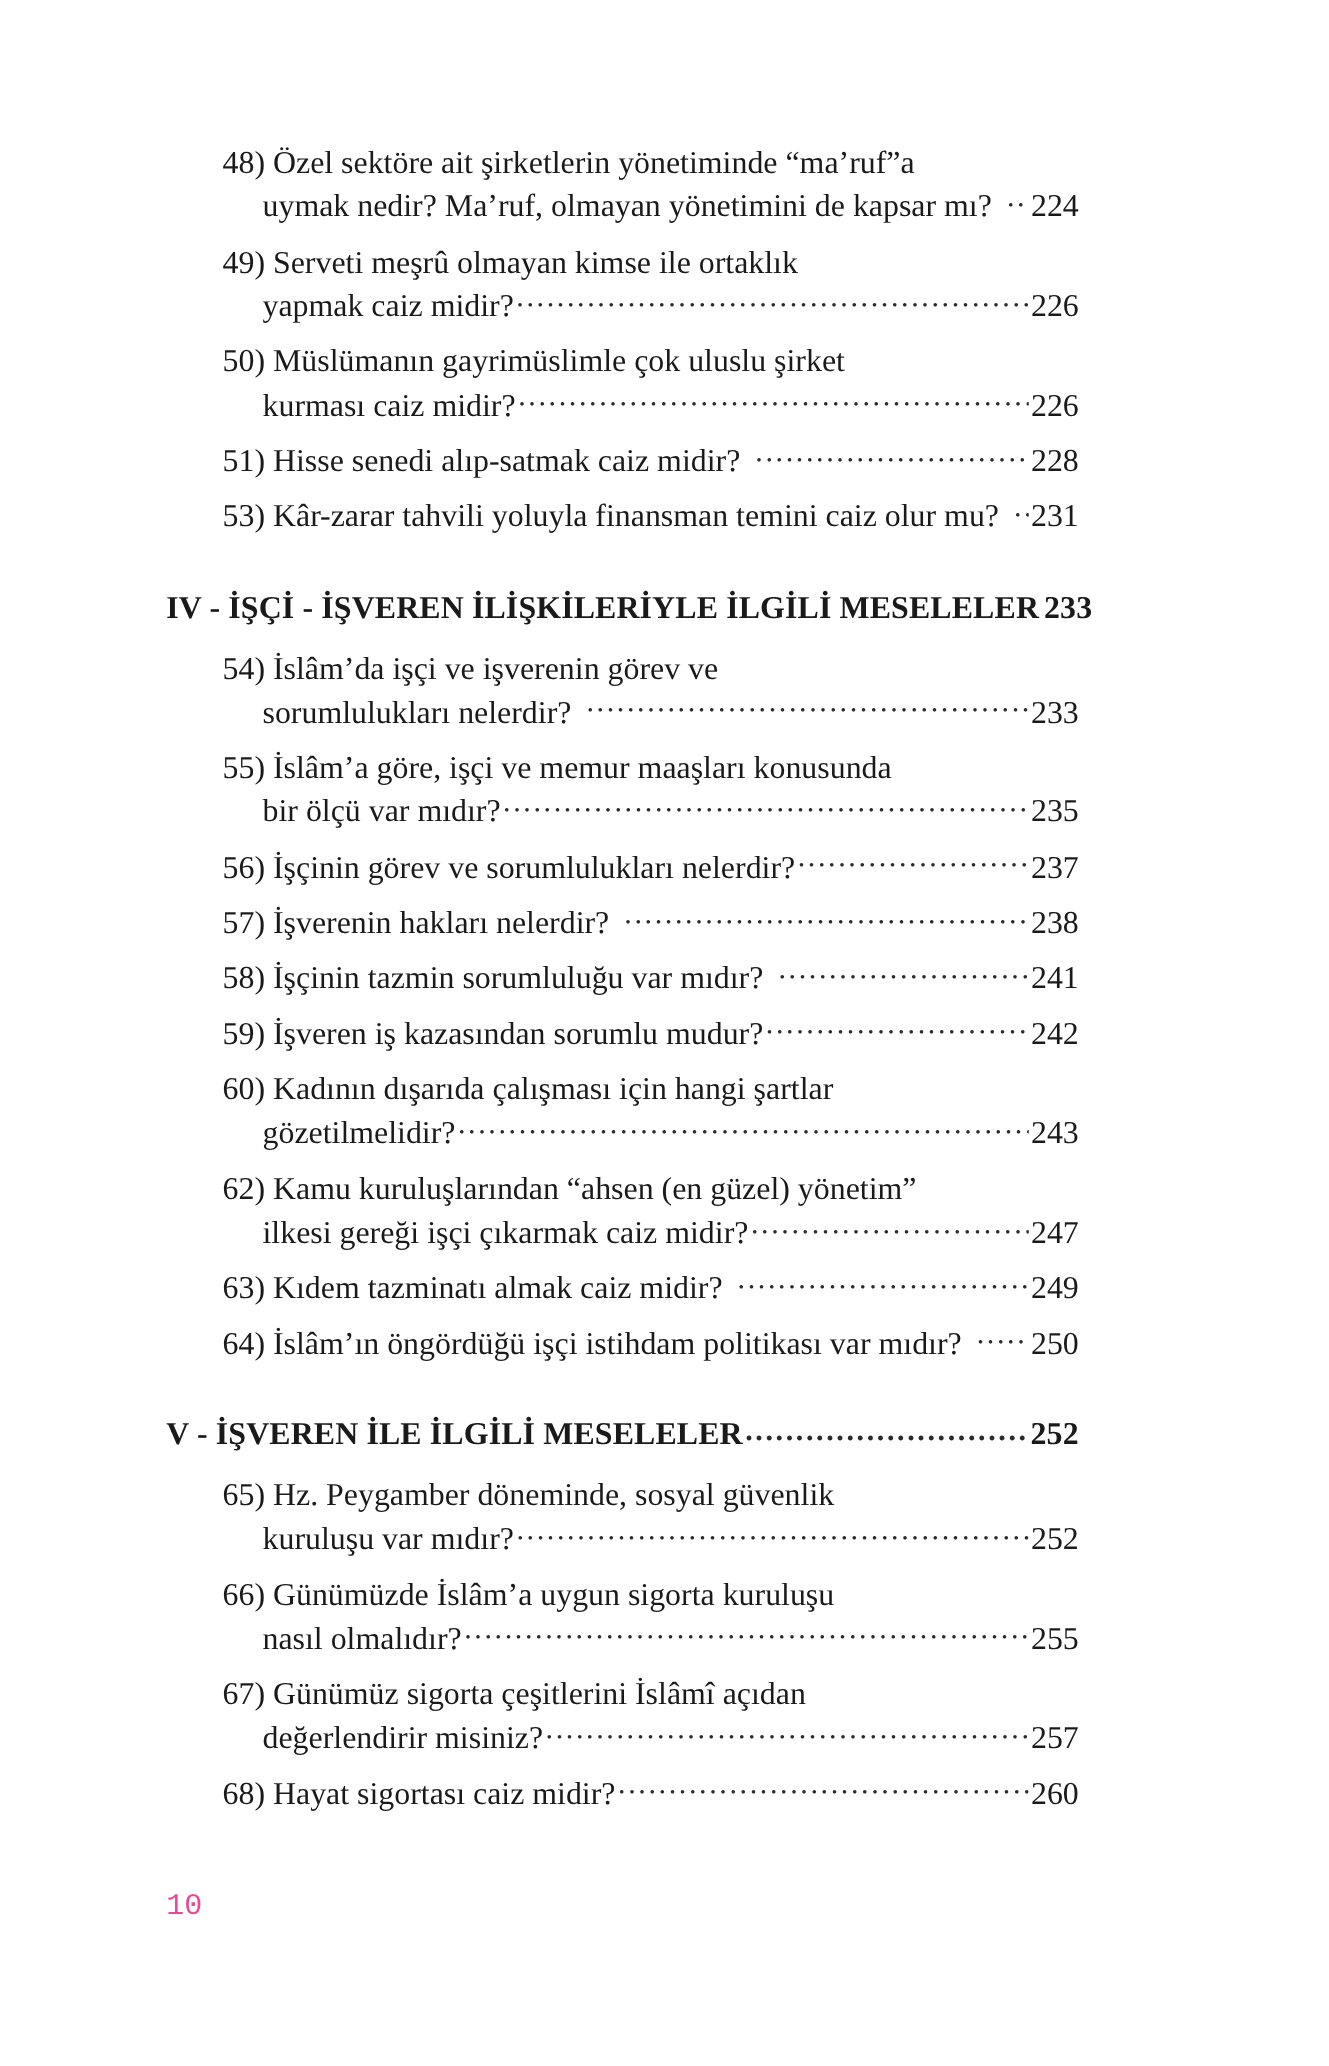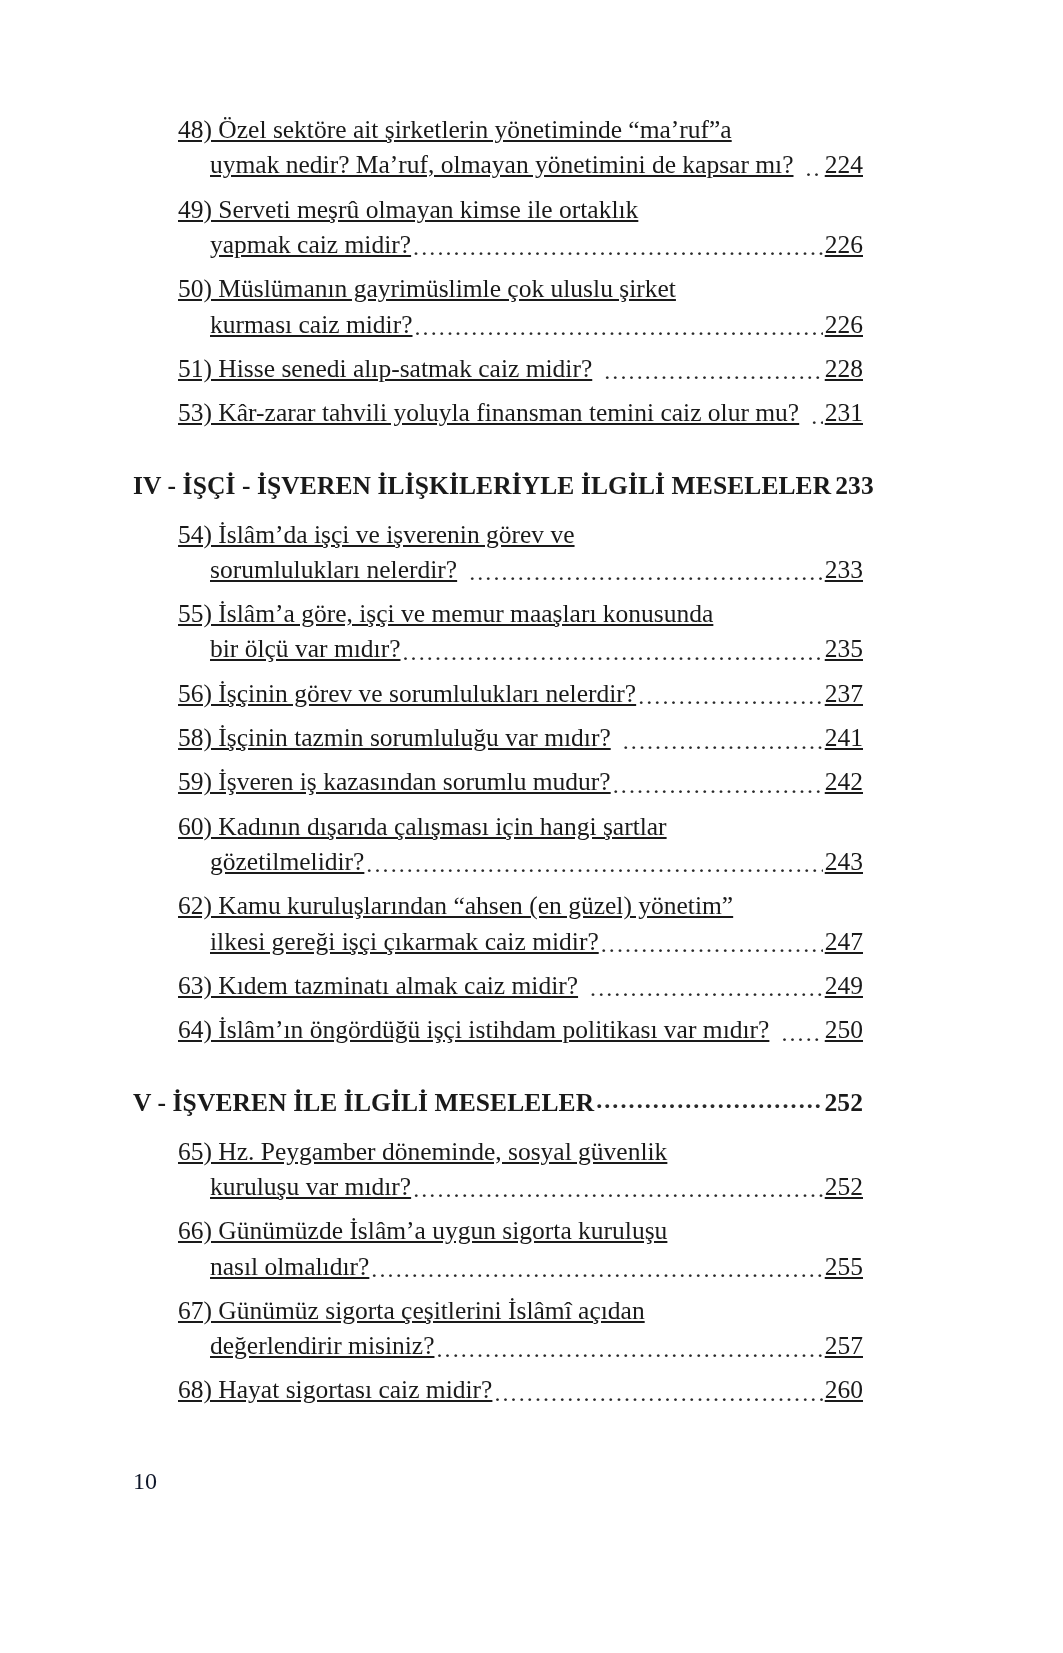--- a/index.html
+++ b/index.html
@@ -41,22 +41,21 @@
 
   
   .entry {
     margin-left: 45px;
     margin-bottom: 9px;
     font-size: 25.5px;
     line-height: 1.385;
   }
   .entry .line {
     display: flex;
-    align-items: flex-end;
-    text-decoration: underline;
+    align-items: flex-start;
   }
   .entry .line.first .txt {
     flex: 0 0 auto;
   }
   .entry .line.cont {
     padding-left: 32px;
   }
   .entry .txt {
     white-space: pre-wrap;
     flex: 0 0 auto;
@@ -89,23 +88,24 @@
     padding-left: 1px;
   }
 
   
   .presp { flex: 0 0 auto; width: 10px; }
 
   
   .folio {
     position: absolute;
     left: 133px;
-    top: 1468px;
+    top: 1512px;
     font-size: 24px;
-    color: #0f172a;
+    color: #ec4899;
+    font-family: Liberation Mono, monospace;
   }
 </style>
 </head>
 <body>
 
 <div class="page">
 
   <div class="toc" id="toc-root">
       <div class="entry">
         <div class="line first">
@@ -182,20 +182,28 @@
       </div>
       <div class="entry">
         <div class="line first">
           <span class="txt">56) İşçinin görev ve sorumlulukları nelerdir?</span>
           <span class="leader"></span>
           <span class="pg">237</span>
         </div>
       </div>
       <div class="entry">
         <div class="line first">
+          <span class="txt">57) İşverenin hakları nelerdir?</span>
+          <span class="presp"></span>
+          <span class="leader"></span>
+          <span class="pg">238</span>
+        </div>
+      </div>
+      <div class="entry">
+        <div class="line first">
           <span class="txt">58) İşçinin tazmin sorumluluğu var mıdır?</span>
           <span class="presp"></span>
           <span class="leader"></span>
           <span class="pg">241</span>
         </div>
       </div>
       <div class="entry">
         <div class="line first">
           <span class="txt">59) İşveren iş kazasından sorumlu mudur?</span>
           <span class="leader"></span>

